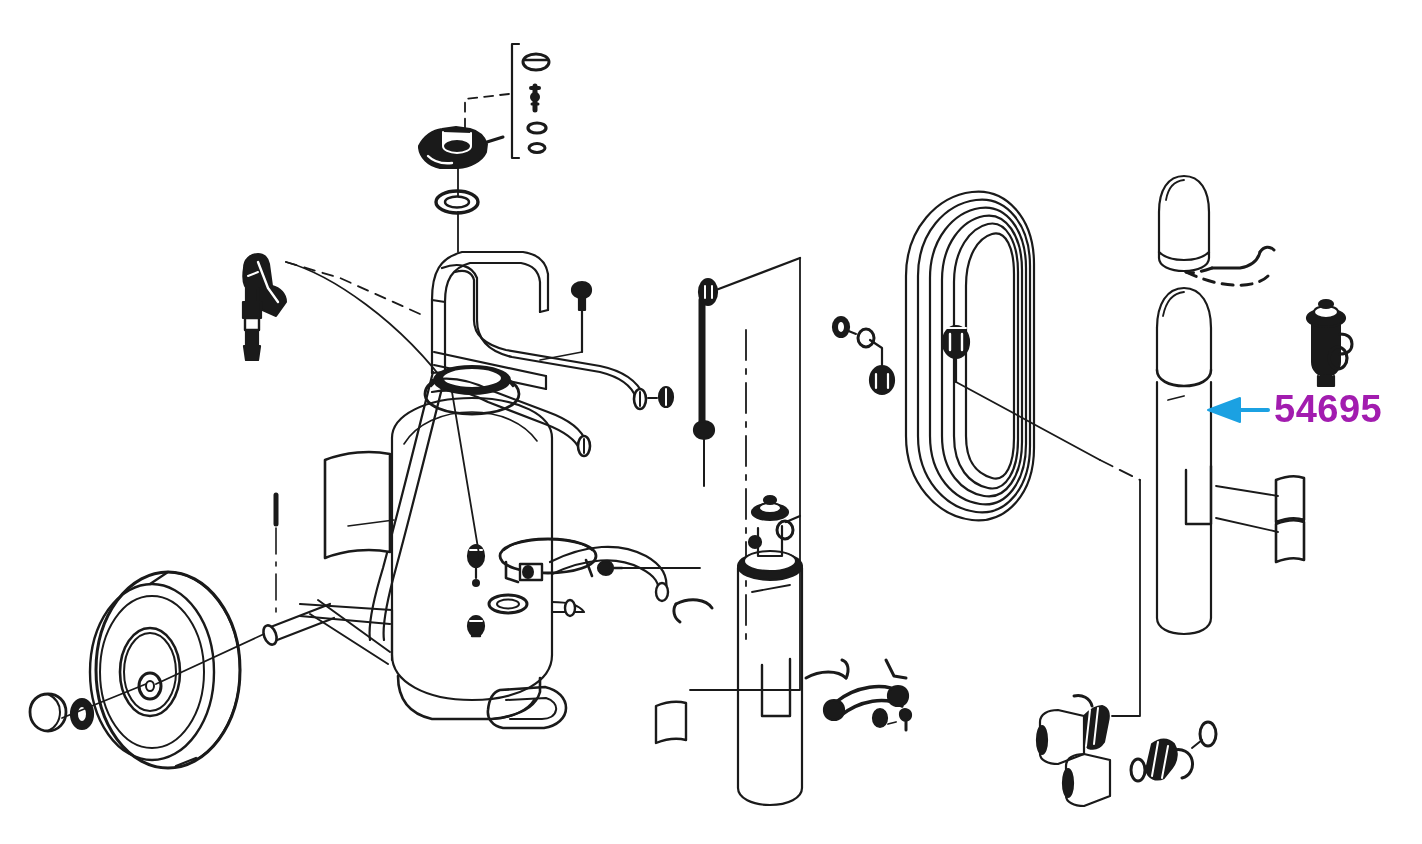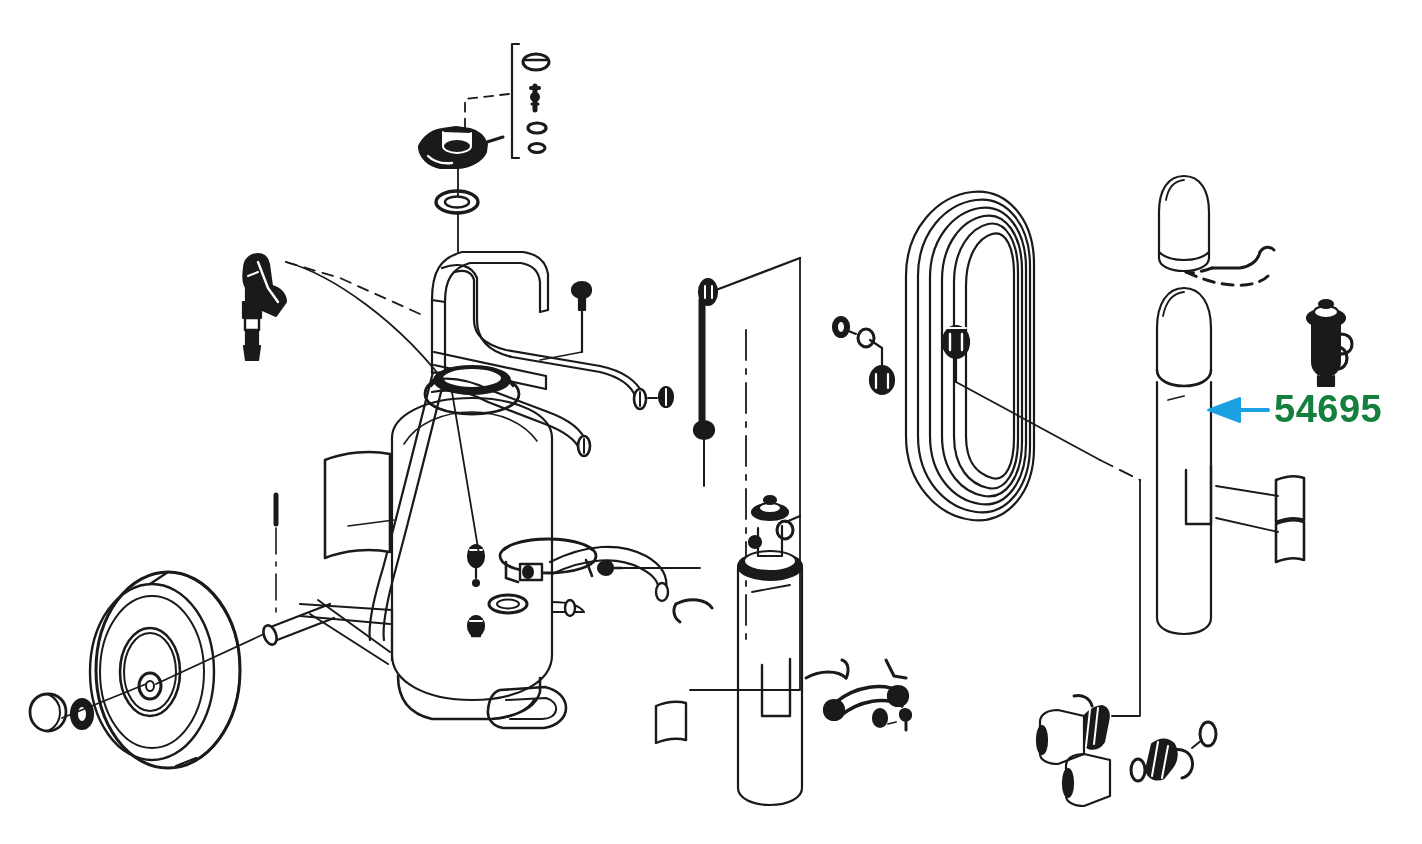--- a/index.html
+++ b/index.html
@@ -447,15 +447,15 @@
       </g>
 
       <g>
         <path d="M1240,410 L1268,410" stroke="#1ba1e2" stroke-width="4"></path>
         <path d="M1240,398 L1240,422 L1208,410 Z" fill="#1ba1e2" stroke="#1ba1e2" stroke-width="2"></path>
       </g>
 
     </g>
   </svg>
 
-  <div class="callout-label" id="part-number-label" style="color: #15803d;">54695</div>
+  <div class="callout-label" id="part-number-label" style="color: #a21caf;">54695</div>
 
 </div>
 
 </body></html>

